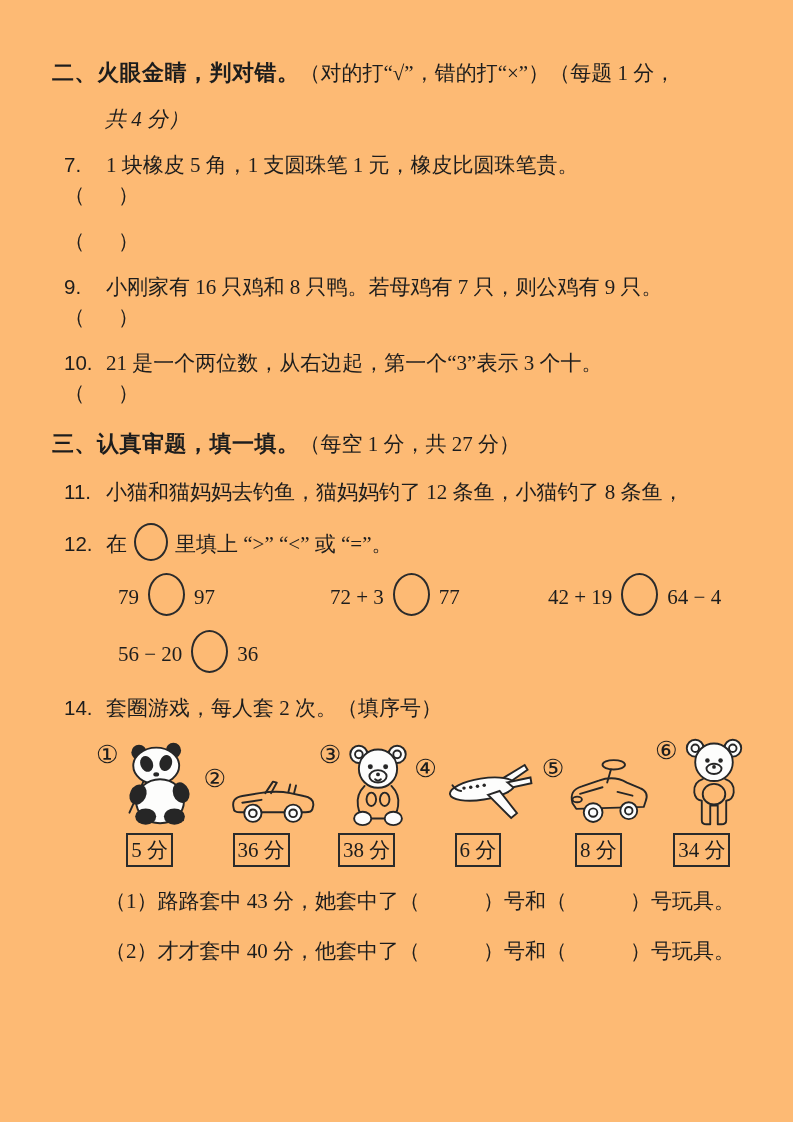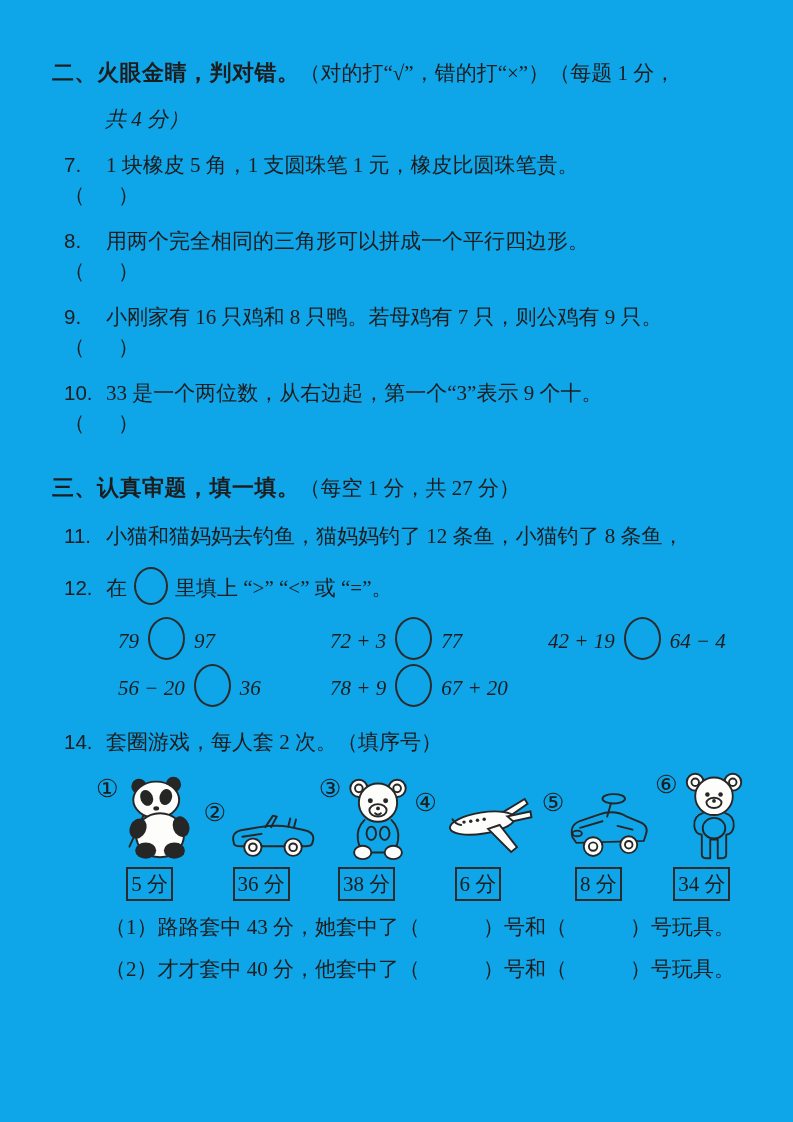--- a/index.html
+++ b/index.html
@@ -1,20 +1,20 @@
 <!DOCTYPE html>
 <html><head>
 <meta charset="utf-8">
 <style>
   html,body { margin:0; padding:0; background:#e8e8e8; }
   .paper {
     position:relative;
     width:793px; height:1122px;
     margin:0 auto;
-    background:#0ea5e9;
+    background:#fdba74;
     color:#1d1d1d;
     font-family:"Liberation Serif","DejaVu Serif",serif;
     font-size:21px;
     overflow:hidden;
     box-sizing:border-box;
     padding:56px 46px 0 52px;
   }
   .sec-head { line-height:33px; }
   .sec-title {
     font-family:"Liberation Sans","DejaVu Sans",sans-serif;
@@ -38,21 +38,21 @@
   .qline-wrap { margin-top:13px; padding-left:42px; line-height:31px; }
 
   .circle {
     display:inline-block; width:33px; height:39px;
     border:2px solid #2b2b2b; border-radius:50%;
     vertical-align:-12px; margin:0 9px;
   }
   .circle.small { width:30px; height:34px; vertical-align:-10px; margin:0 7px; }
   .cmp-grid {
     display:grid; grid-template-columns:212px 218px auto;
-    margin:8px 0 0 54px;font-style:italic;
+    row-gap:10px; margin:8px 0 0 54px;
   }
   .cmp-cell { white-space:nowrap; line-height:46px; }
 
   .toys {
     display:flex; justify-content:space-between; align-items:flex-end;
     margin:12px 0 0 44px; padding-right:4px;
   }
   .toy { display:flex; flex-direction:column; align-items:center; }
   .toy-top { display:flex; align-items:flex-start; }
   .toy-num {
@@ -61,65 +61,63 @@
   }
   .score-box {
     border:2px solid #2b2b2b; padding:1px 3px; margin-top:5px;
     font-size:21px; white-space:nowrap; line-height:28px;
   }
   .toy svg { display:block; }
   .stroke { fill:none; stroke:#262626; stroke-width:2; stroke-linecap:round; stroke-linejoin:round; }
   .fillc { fill:#262626; stroke:none; }
   .whitec { fill:#fdfdfc; stroke:#262626; stroke-width:2; }
 
-  .sub-q { margin:11px 0 0 53px; line-height:31px; }
+  .sub-q { margin:19px 0 0 53px; line-height:31px; }
 </style>
 </head>
 <body>
 
 <div class="paper">
 
   <div class="sec-head">
     <span class="sec-title">二、火眼金睛，判对错。</span><span class="sec-note">（对的打“√”，错的打“×”）（每题 1 分，</span>
   </div>
   <div class="head-cont">共 4 分）</div>
 
   <div class="tf-row">
     <span><span class="qnum">7.</span><span>1 块橡皮 5 角，1 支圆珠笔 1 元，橡皮比圆珠笔贵。</span></span>
     <span class="bracket">（　）</span>
   </div>
   <div class="tf-row">
-    <span><span class="qnum">8.</span><span>用两个完全相同的三角形可以拼成一个平行四边形。</span></span>
     <span class="bracket">（　）</span>
   </div>
   <div class="tf-row">
     <span><span class="qnum">9.</span><span>小刚家有 16 只鸡和 8 只鸭。若母鸡有 7 只，则公鸡有 9 只。</span></span>
     <span class="bracket">（　）</span>
   </div>
   <div class="tf-row">
-    <span><span class="qnum">10.</span><span>33 是一个两位数，从右边起，第一个“3”表示 9 个十。</span></span>
-    <span class="bracket">（　）</span>
-  </div>
-
-  <div class="sec-head" style="margin-top:33px">
+    <span><span class="qnum">10.</span><span>21 是一个两位数，从右边起，第一个“3”表示 3 个十。</span></span>
+    <span class="bracket">（　）</span>
+  </div>
+
+  <div class="sec-head" style="margin-top:19px">
     <span class="sec-title">三、认真审题，填一填。</span><span class="sec-note">（每空 1 分，共 27 分）</span>
   </div>
 
   <div class="question">
     <div class="qline"><span class="qnum">11.</span><span>小猫和猫妈妈去钓鱼，猫妈妈钓了 12 条鱼，小猫钓了 8 条鱼，</span></div>
   </div>
 
   <div class="question">
     <div class="qline" style="line-height:42px"><span class="qnum">12.</span><span>在</span><span class="circle small"></span><span>里填上 “&gt;”  “&lt;” 或 “=”。</span></div>
     <div class="cmp-grid">
       <div class="cmp-cell"><span>79</span><span class="circle"></span><span>97</span></div>
       <div class="cmp-cell"><span>72 + 3</span><span class="circle"></span><span>77</span></div>
       <div class="cmp-cell"><span>42 + 19</span><span class="circle"></span><span>64 − 4</span></div>
       <div class="cmp-cell"><span>56 − 20</span><span class="circle"></span><span>36</span></div>
-      <div class="cmp-cell"><span>78 + 9</span><span class="circle"></span><span>67 + 20</span></div>
     </div>
   </div>
 
 
   <div class="question">
     <div class="qline"><span class="qnum">14.</span><span>套圈游戏，每人套 2 次。（填序号）</span></div>
   </div>
 
   <div class="toys">
 

